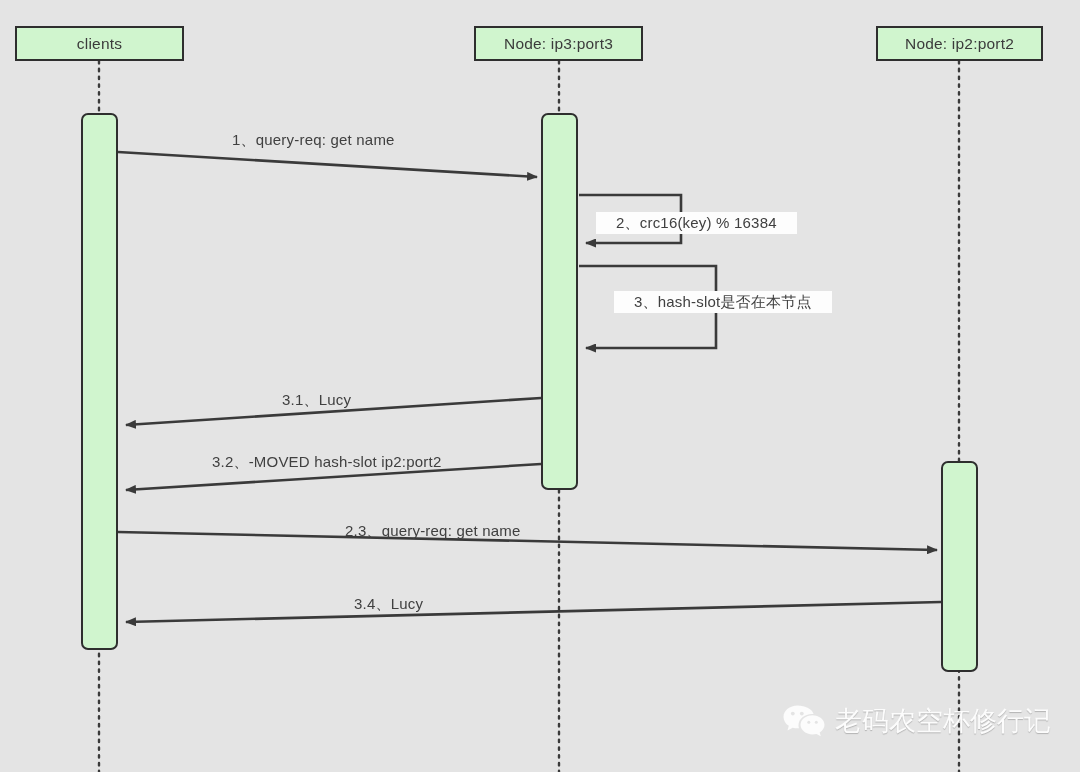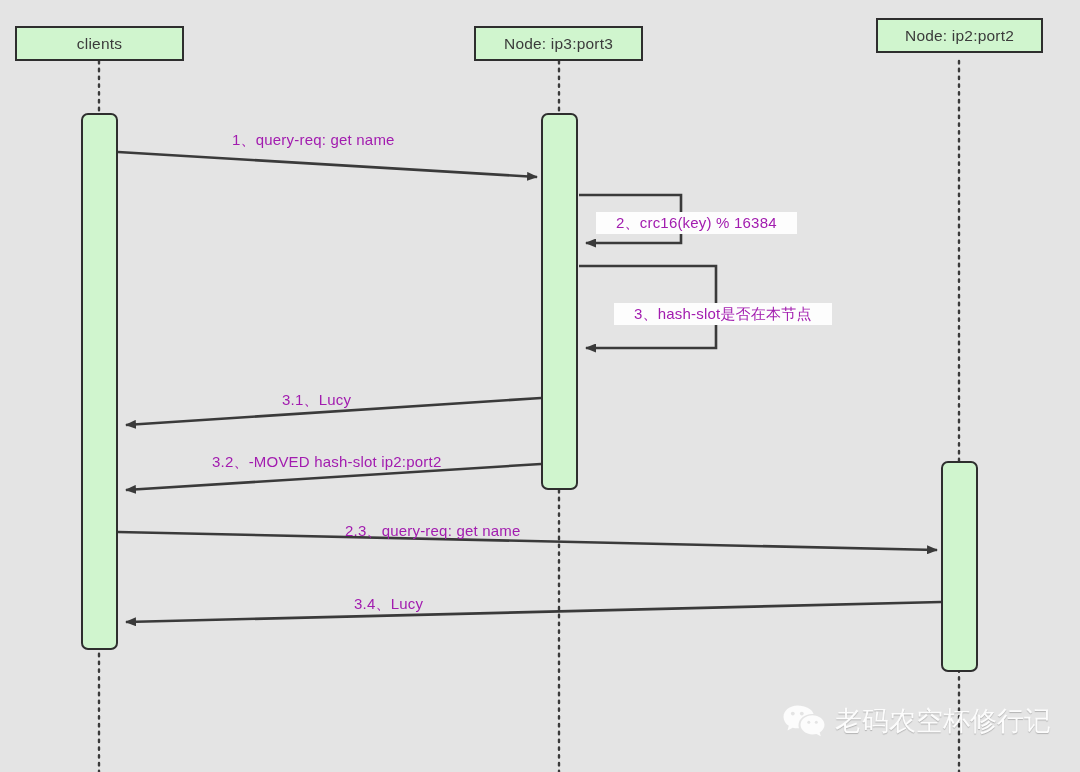--- a/index.html
+++ b/index.html
@@ -37,33 +37,32 @@
   }
   .activation {
     position: absolute;
     box-sizing: border-box;
     background: #d0f5ce;
     border: 2px solid #2e2e2e;
     border-radius: 7px;
   }
   .msg-label {
     position: absolute;
-    color: #a21caf;
+    color: #404040;
     font-size: 15px;
     white-space: nowrap;
     letter-spacing: 0.2px;
     line-height: 1.35;
   }
   .msg-label.boxed {
     background: #fdfdfd;
     padding: 1px 20px;
   }
   .msg-label.center {
     text-align: center;
-    margin-top: 12px;
   }
   .watermark {
     position: absolute;
     display: flex;
     align-items: center;
     gap: 9px;
     color: #ffffff;
     opacity: 0.92;
     font-size: 27px;
     font-family: "DejaVu Sans", sans-serif;
@@ -109,21 +108,21 @@
   <div class="activation" style="left:81px; top:113px; width:37px; height:537px;"></div>
   <div class="activation" style="left:541px; top:113px; width:37px; height:377px;"></div>
   <div class="activation" style="left:941px; top:461px; width:37px; height:211px;"></div>
 
   <div class="participant-box" style="left:15px; top:26px; width:169px; height:35px;">
     <span>clients</span>
   </div>
   <div class="participant-box" style="left:474px; top:26px; width:169px; height:35px;">
     <span>Node: ip3:port3</span>
   </div>
-  <div class="participant-box" style="left:876px; top:18px; width:167px; height:35px;">
+  <div class="participant-box" style="left:876px; top:26px; width:167px; height:35px;">
     <span>Node: ip2:port2</span>
   </div>
 
   <div class="msg-label" style="left:232px; top:130px;">1、query-req: get name</div>
 
   <div class="msg-label boxed" style="left:596px; top:212px;">2、crc16(key) % 16384</div>
 
   <div class="msg-label boxed center" style="left:614px; top:291px;">
     <div>3、hash-slot是否在本节点</div>
   </div>

